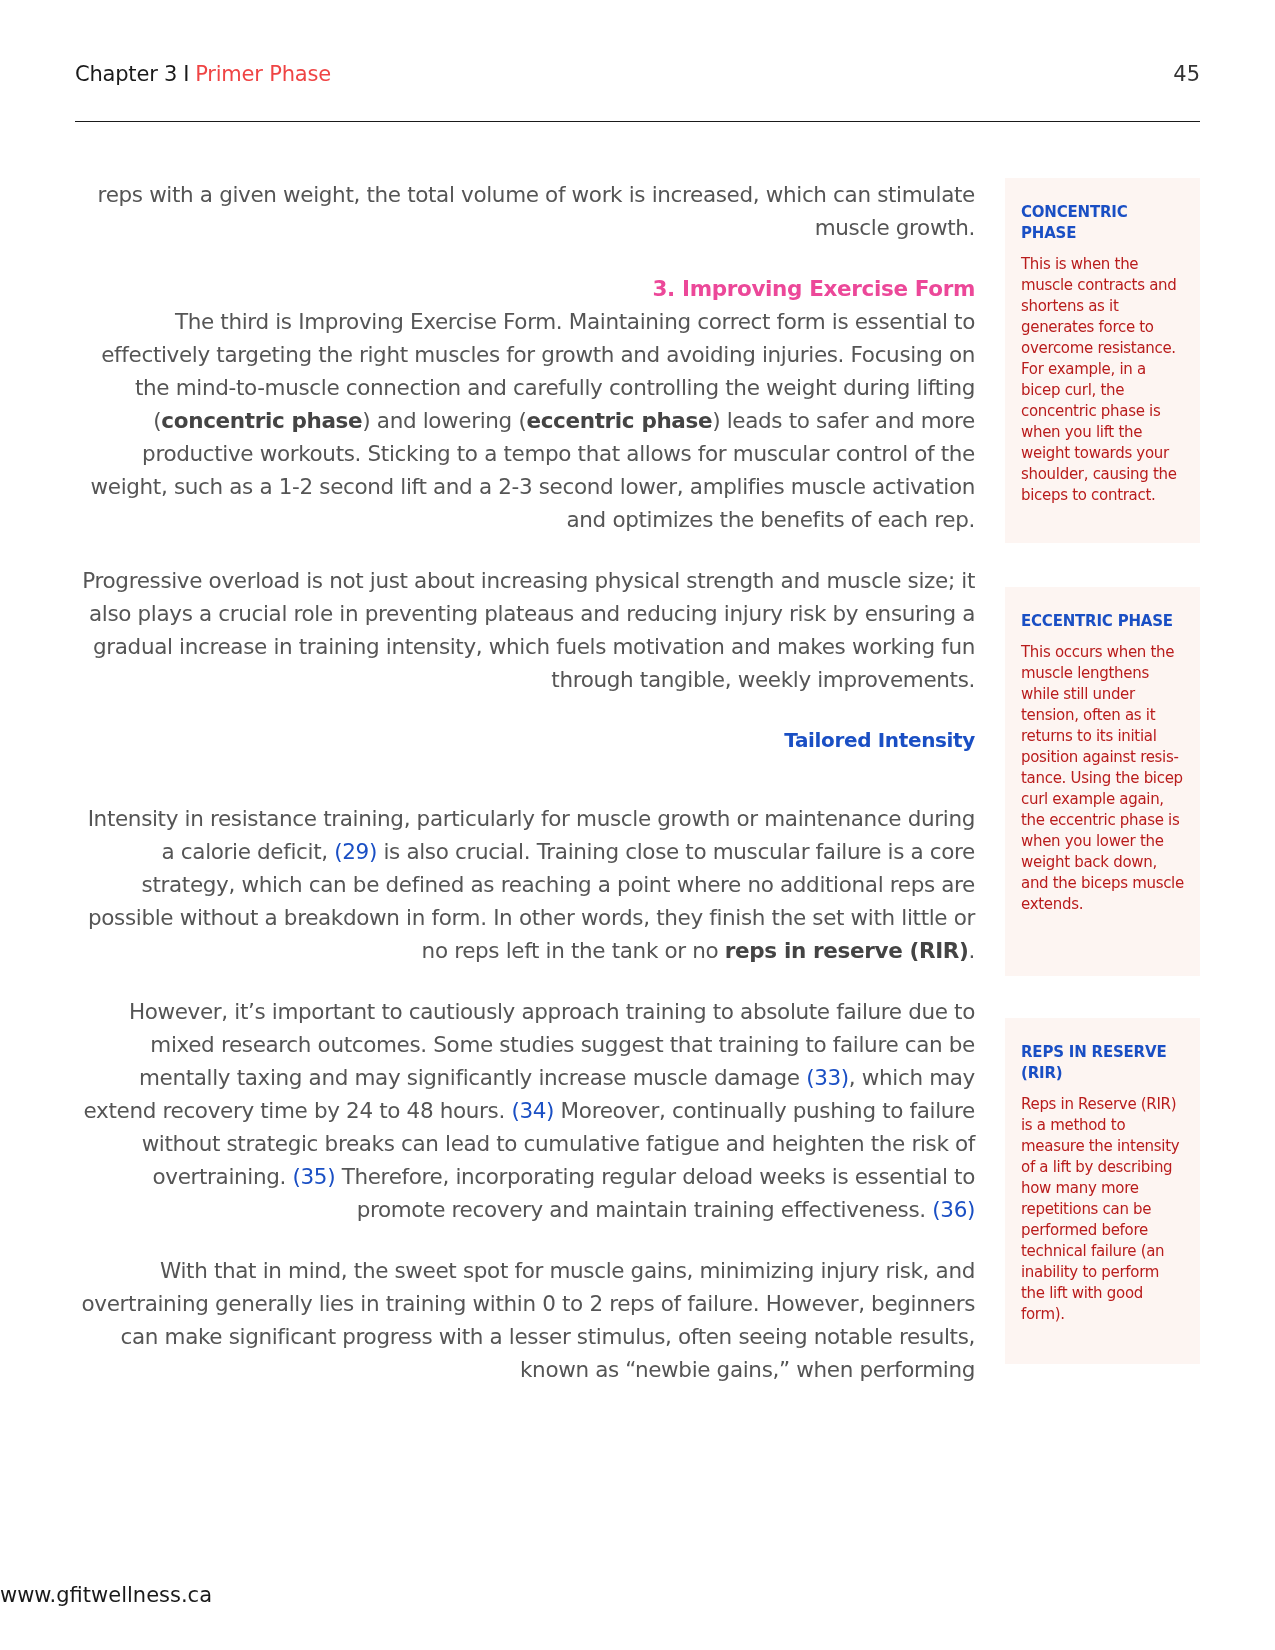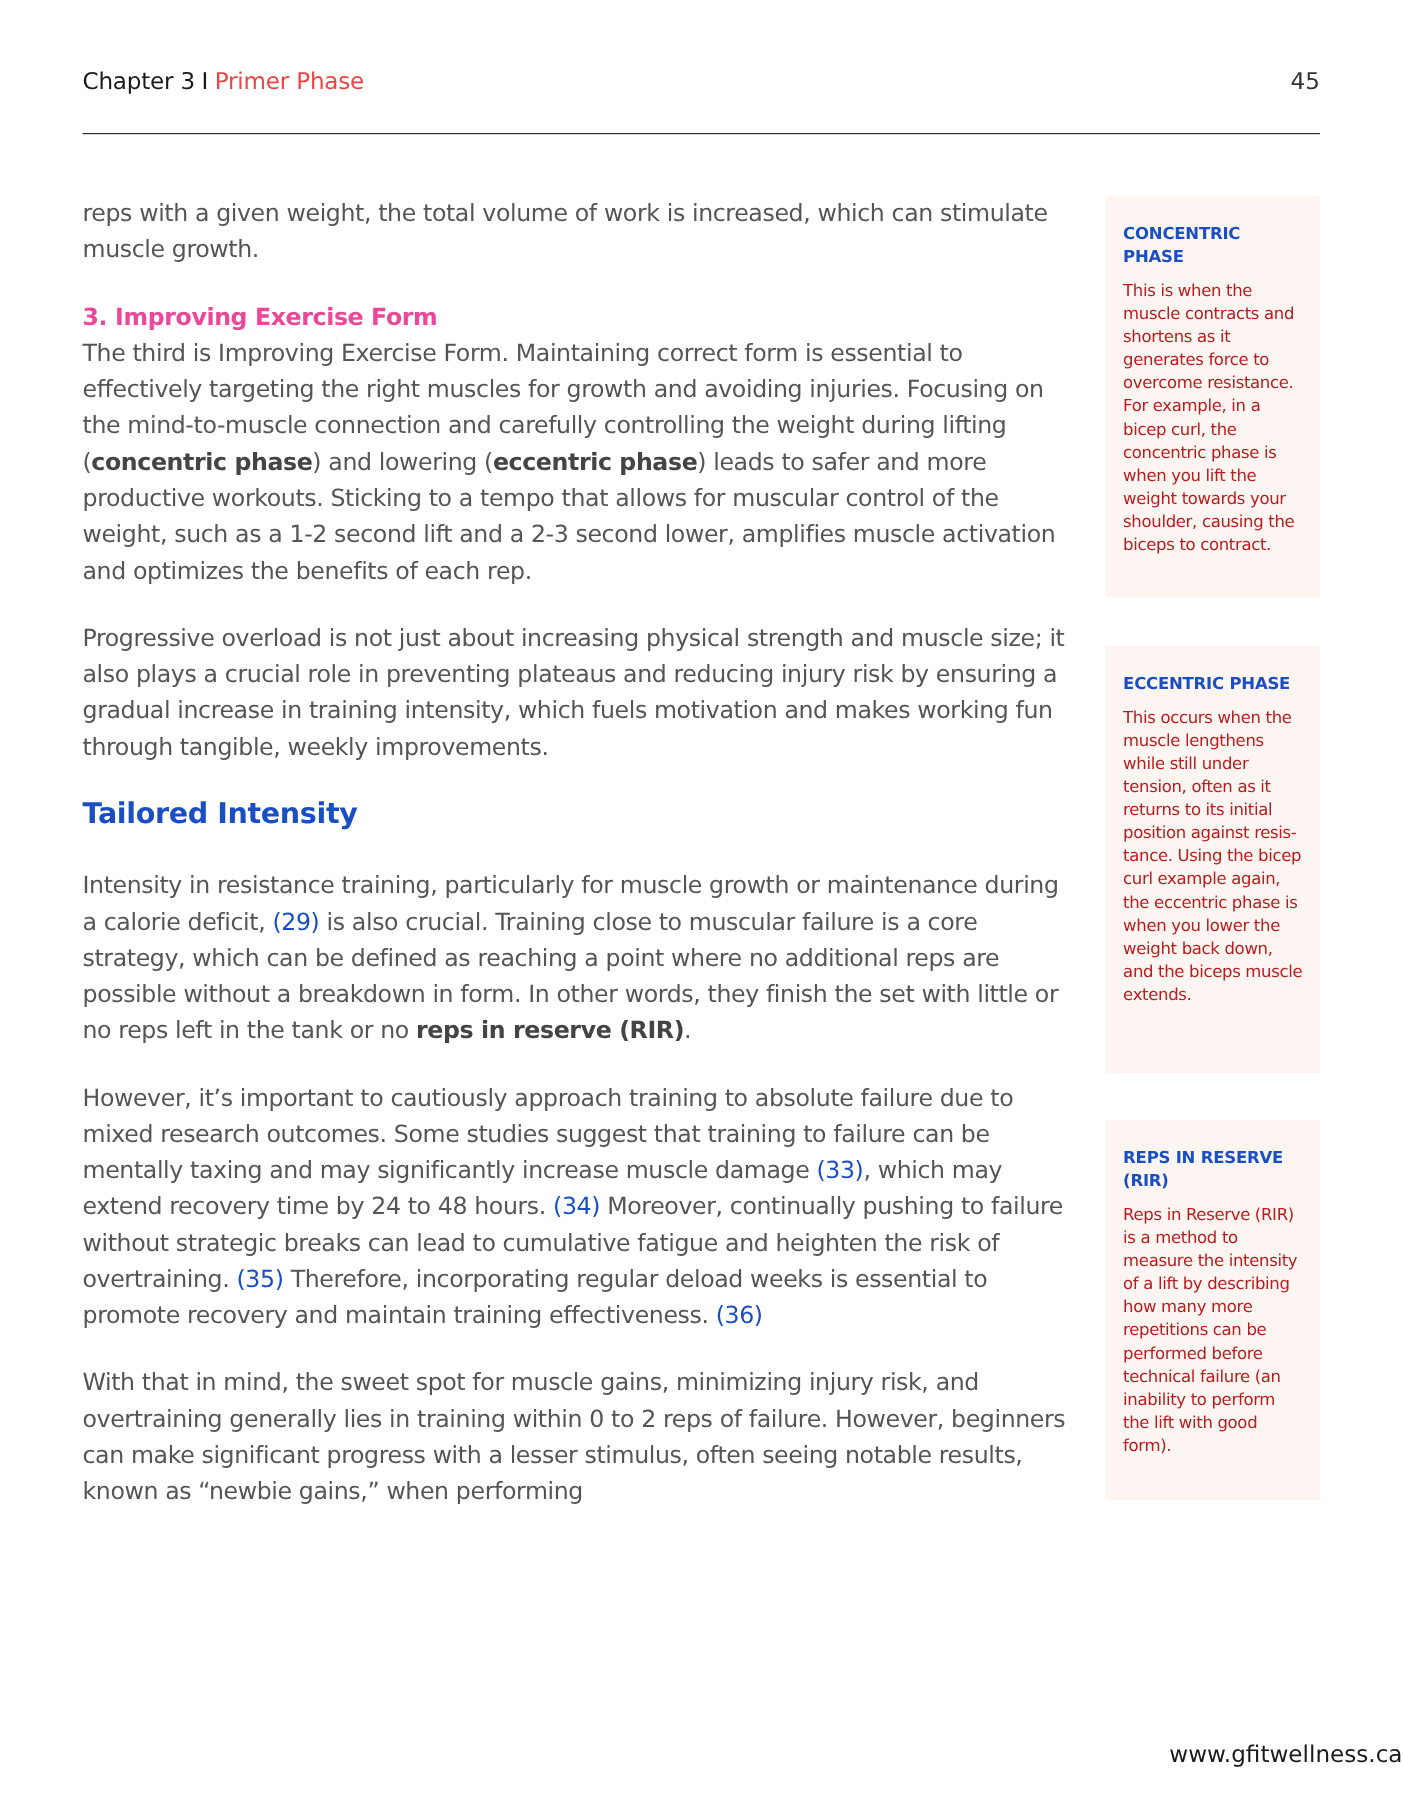--- a/index.html
+++ b/index.html
@@ -4,32 +4,32 @@
 <style>
   html, body { margin: 0; padding: 0; background: #ffffff; }
   body { width: 1275px; height: 1650px; position: relative; overflow: hidden; font-family: "DejaVu Sans", sans-serif; }
   .header { position: absolute; left: 75px; top: 62px; width: 1125px; height: 30px; }
   .header .chapter { position: absolute; left: 0; top: 0; font-size: 21px; color: #1a1a1a; letter-spacing: -0.2px; }
   .header .chapter .sep { margin: 0 6px; }
   .header .chapter .phase { color: #ef4444; }
   .header .page-num { position: absolute; right: 0; top: 0; font-size: 21px; color: #333; }
   .rule { position: absolute; left: 75px; top: 121px; width: 1125px; height: 1px; background: #1a1a1a; }
 
-  .main { position: absolute; left: 75px; top: 178px; width: 900px; color: #555555; font-size: 21.5px; line-height: 33px; letter-spacing: -0.35px; }
+  .main { position: absolute; left: 75px; top: 178px; width: 900px; color: #555555; font-size: 21.5px; line-height: 33px; letter-spacing: -0.35px; text-align: right; }
   .main p { margin: 0 0 28px 0; }
   .main .sub { font-weight: bold; color: #ec4899; display:block; }
   .main b { color: #444; }
   .main .cite { color: #1a4fc4; }
-  .main h3 { margin: 0 0 32px 0; font-size: 26px; color: #1a4fc4; font-weight: bold; line-height: 33px; }
+  .main h3 { margin: 0 0 45px 0; font-size: 20px; color: #1a4fc4; font-weight: bold; line-height: 33px; }
 
   .side { position: absolute; left: 1005px; width: 195px; background: #fdf5f2; box-sizing: border-box; padding: 24px 16px 12px 16px; }
   .side .t { color: #1a4fc4; font-weight: bold; font-size: 15px; line-height: 21px; margin-bottom: 10px; letter-spacing: -0.2px; }
   .side .b { color: #b91c1c; font-size: 15px; line-height: 21px; letter-spacing: -0.3px; }
 
-  .footer { position: absolute; left: 0; top: 1583px; width: 1275px; text-align: right; font-size: 21px; color: #1a1a1a; }
+  .footer { position: absolute; left: 0; top: 1583px; width: 1275px; text-align: left; font-size: 21px; color: #1a1a1a; }
 </style>
 </head>
 <body>
 
 <div class="header">
   <div class="chapter">
     <span>Chapter 3</span><span class="sep">I</span><span class="phase">Primer Phase</span>
   </div>
   <div class="page-num">45</div>
 </div>

